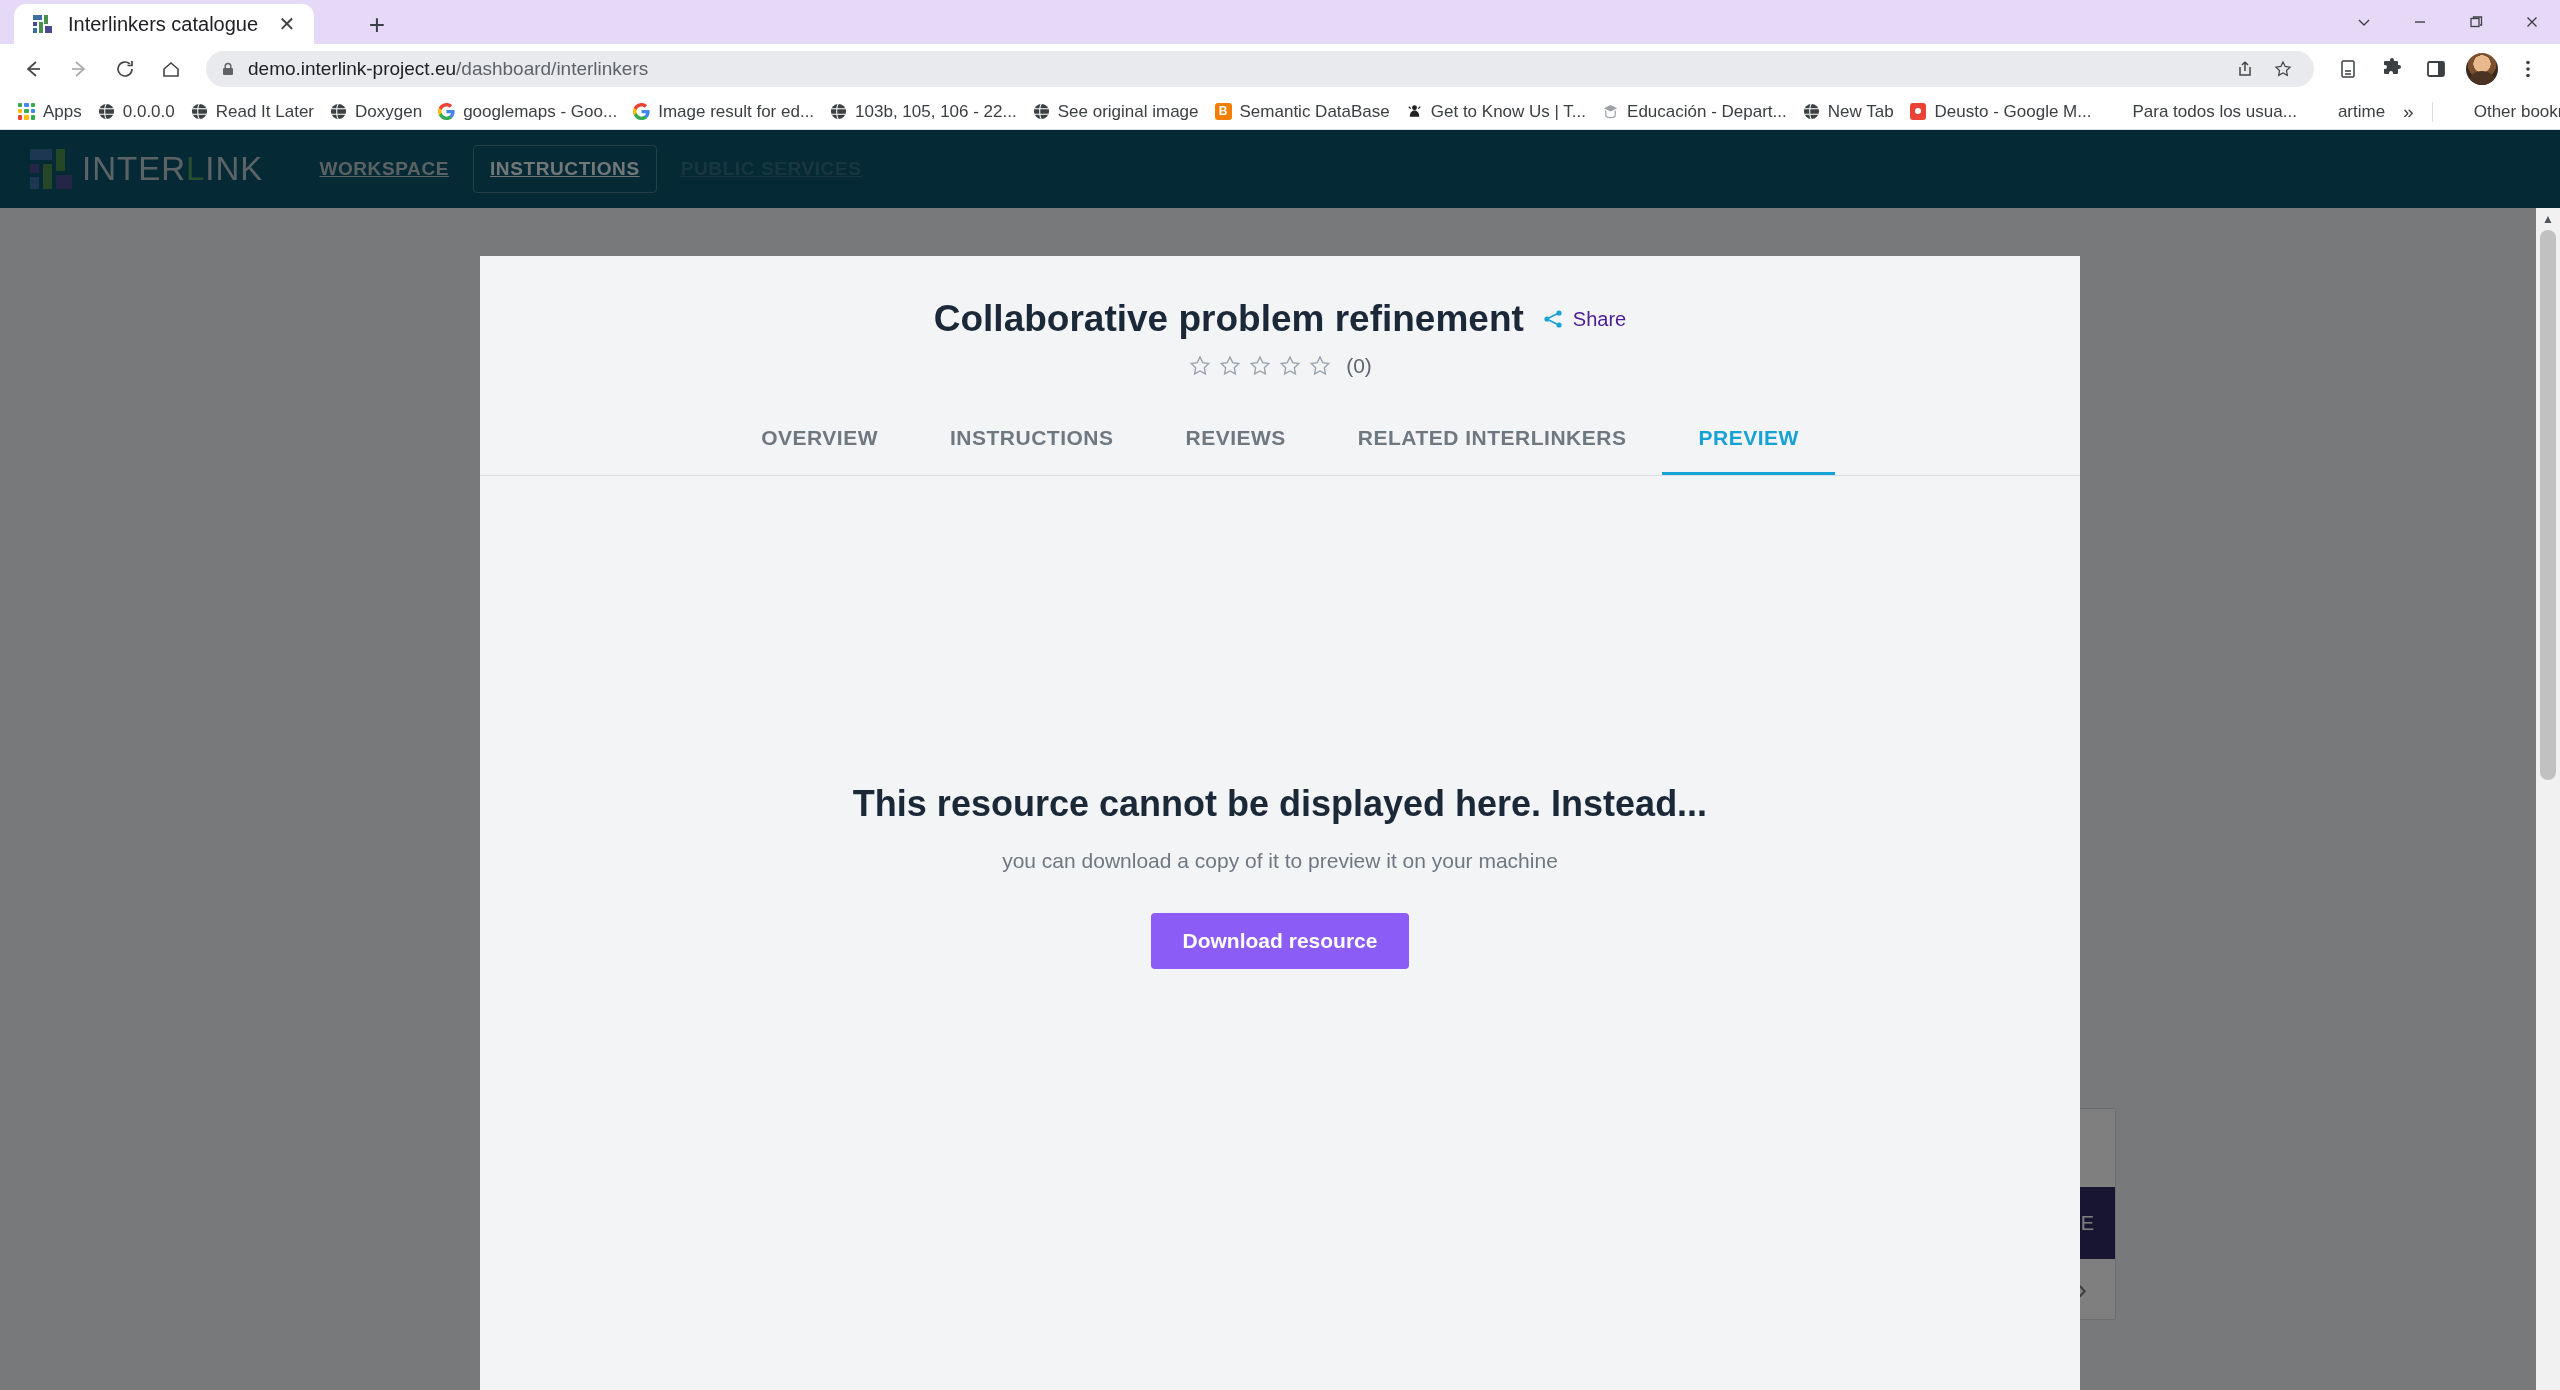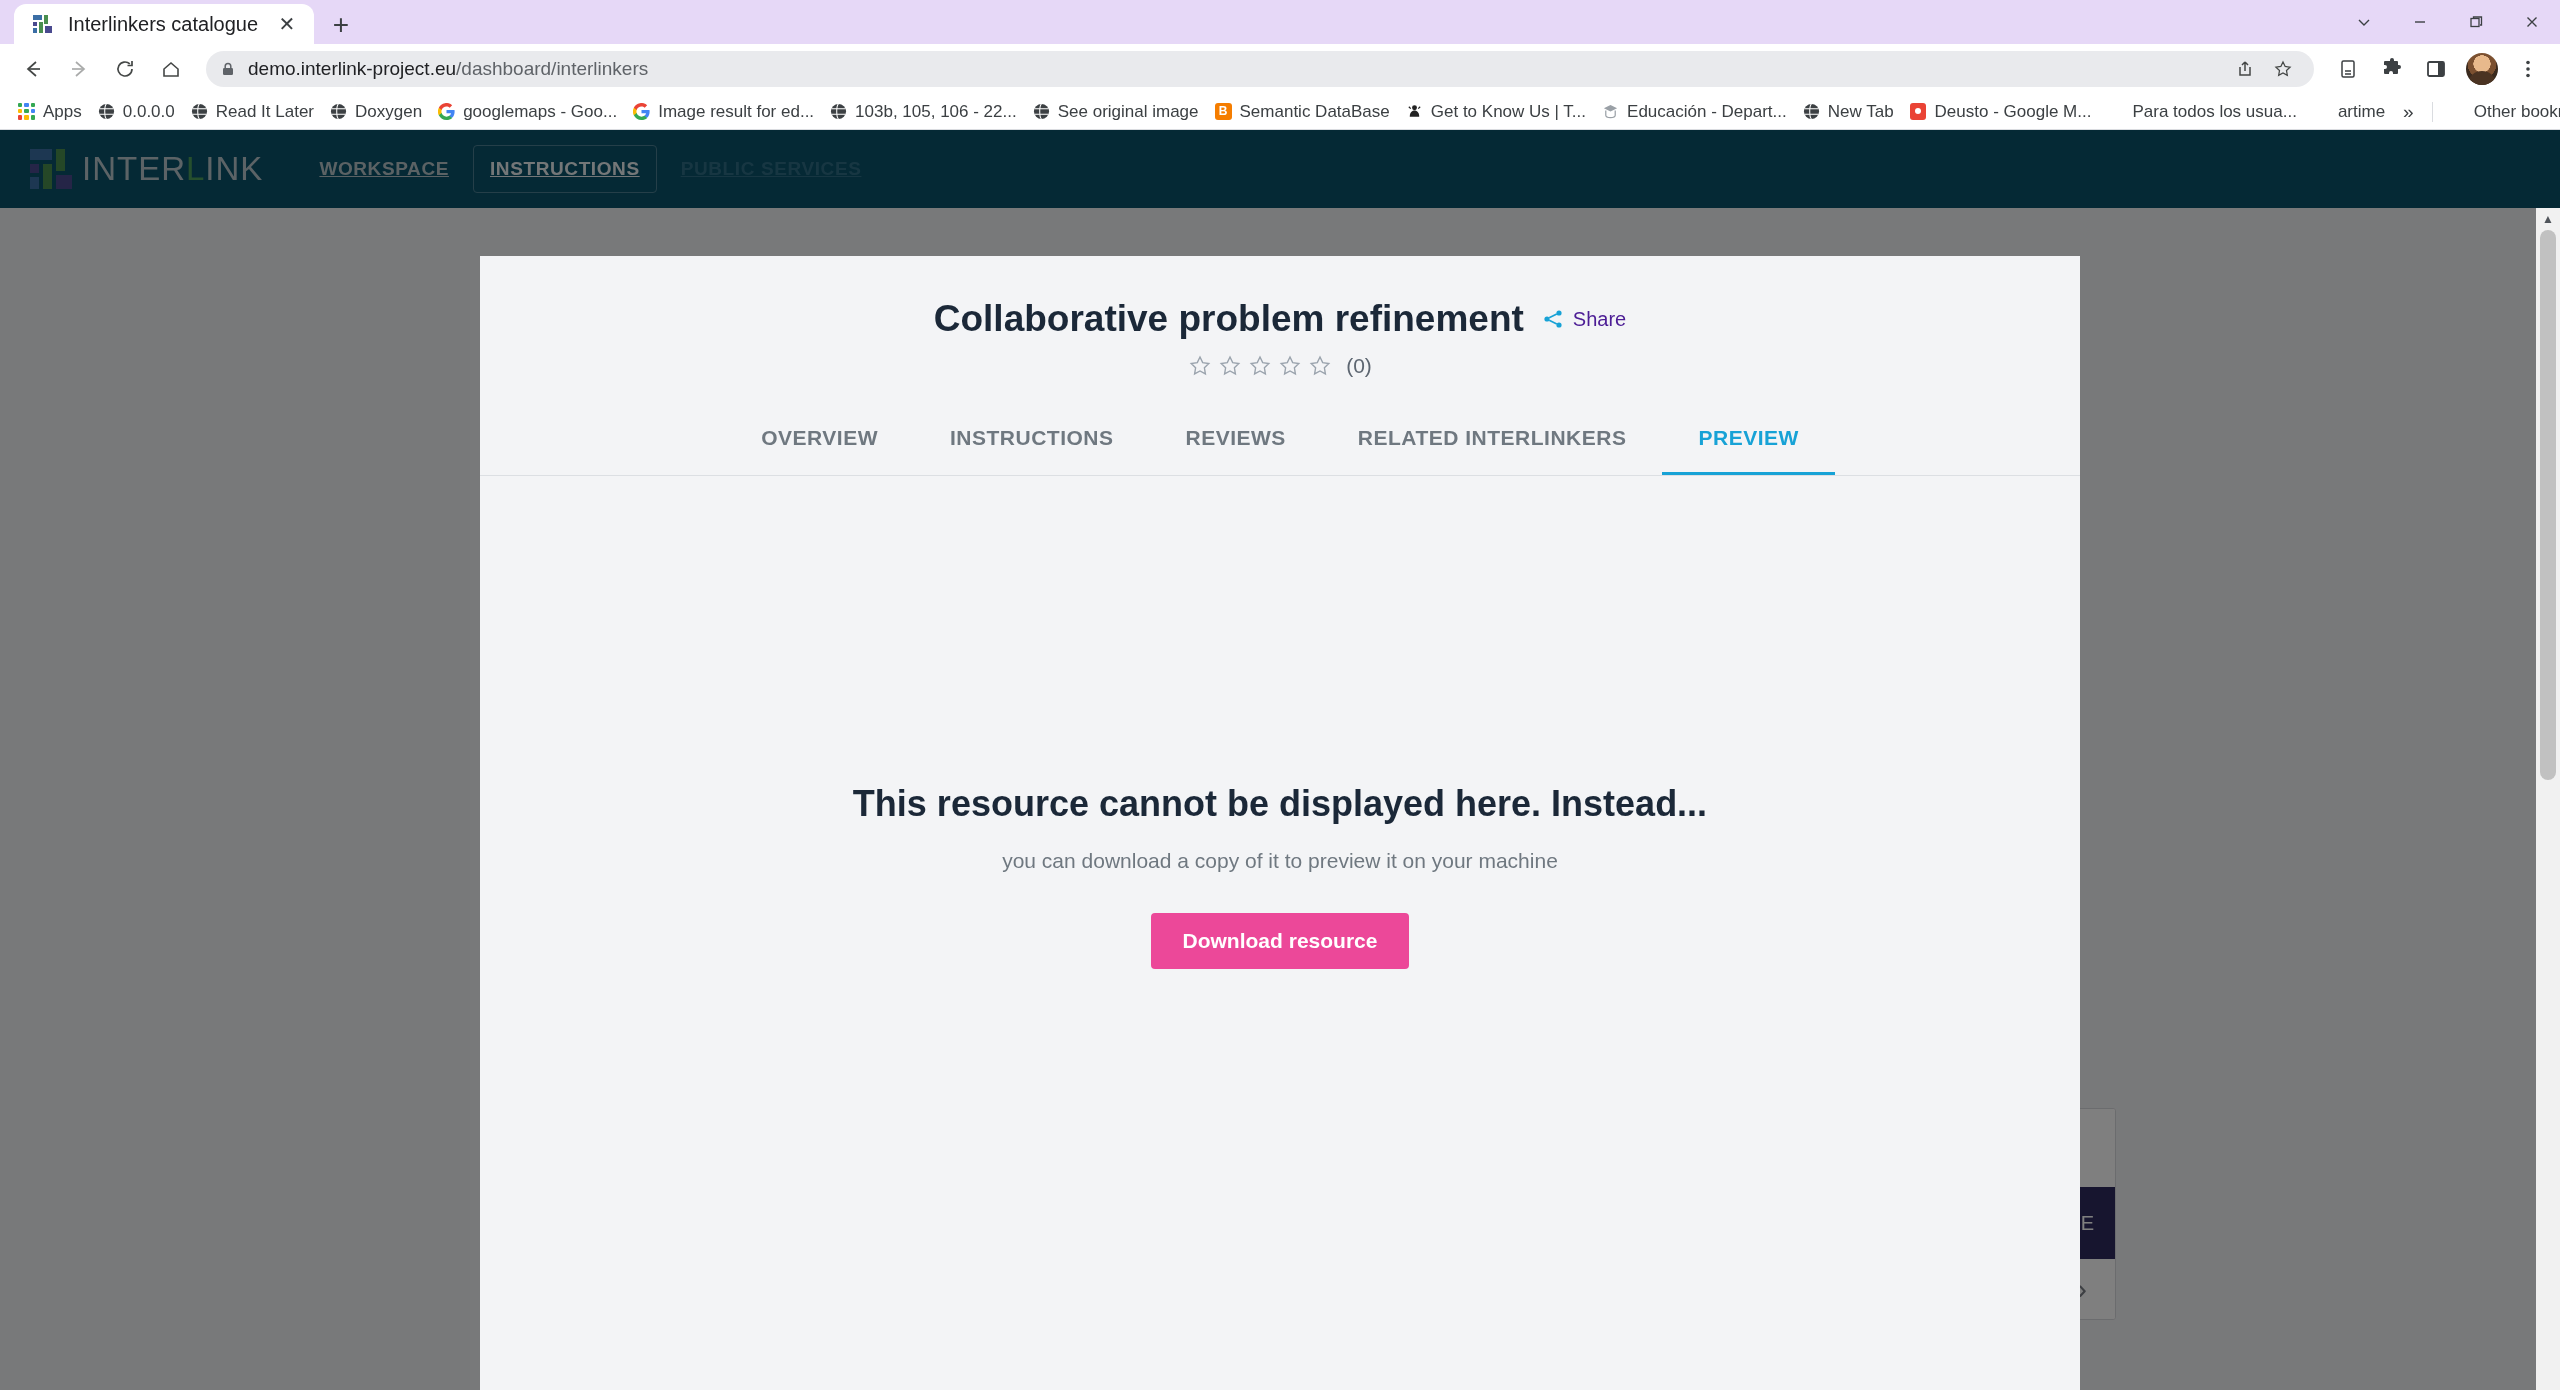--- a/index.html
+++ b/index.html
@@ -13,20 +13,21 @@
   
   .browser { width: 2560px; height: 1390px; position: relative; }
 
   .titlebar {
     height: 44px;
     background: #e6d8f7;
     display: flex;
     align-items: flex-end;
     padding-left: 14px;
     position: relative;
+    gap: 36px;
   }
   .tab {
     height: 40px;
     min-width: 300px;
     background: #ffffff;
     border-radius: 12px 12px 0 0;
     display: flex;
     align-items: center;
     padding: 0 14px 0 18px;
     gap: 14px;
@@ -318,21 +319,21 @@
     text-align: center;
   }
   .msg-title {
     font-size: 36px; color: #1b2838; font-weight: 600;
   }
   .msg-sub {
     font-size: 21px; color: #6f7880; margin-top: 24px;
   }
   .dl-btn {
     margin-top: 40px;
-    background: #ec4899;
+    background: #8b5cf6;
     color: #ffffff;
     font-size: 21px; font-weight: bold;
     border: none; border-radius: 4px;
     padding: 16px 32px;
   }
 
   
   .scrollbar {
     position: absolute; right: 0; top: 78px; width: 24px; bottom: 0;
     background: #f1f1f1; z-index: 7;

